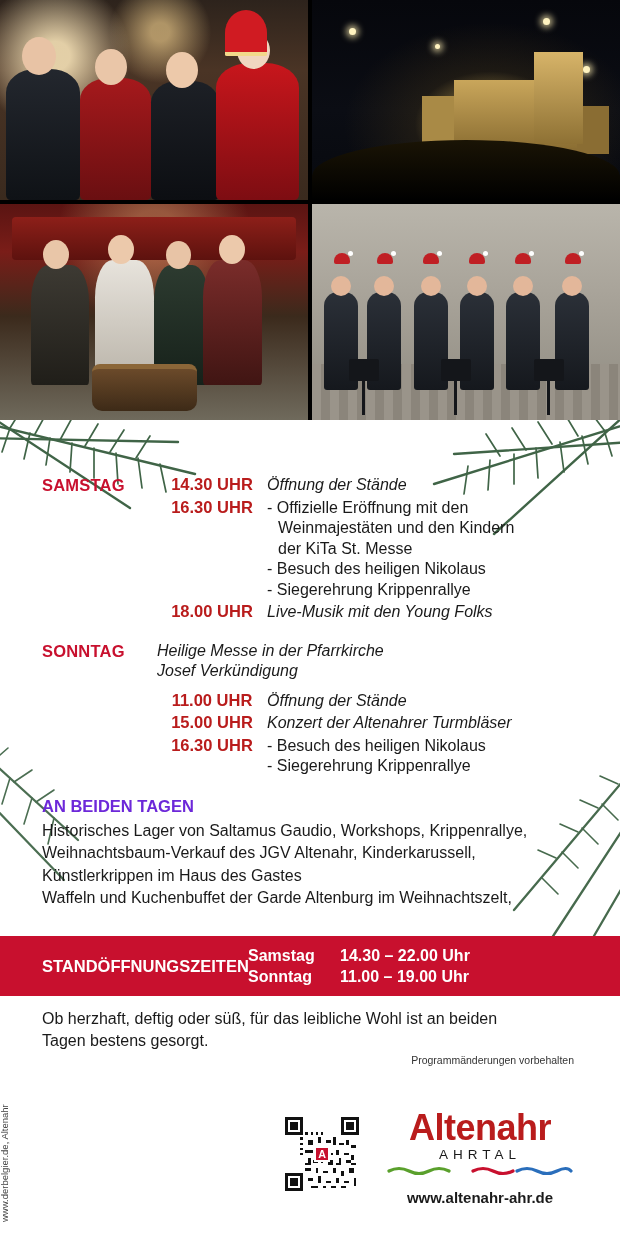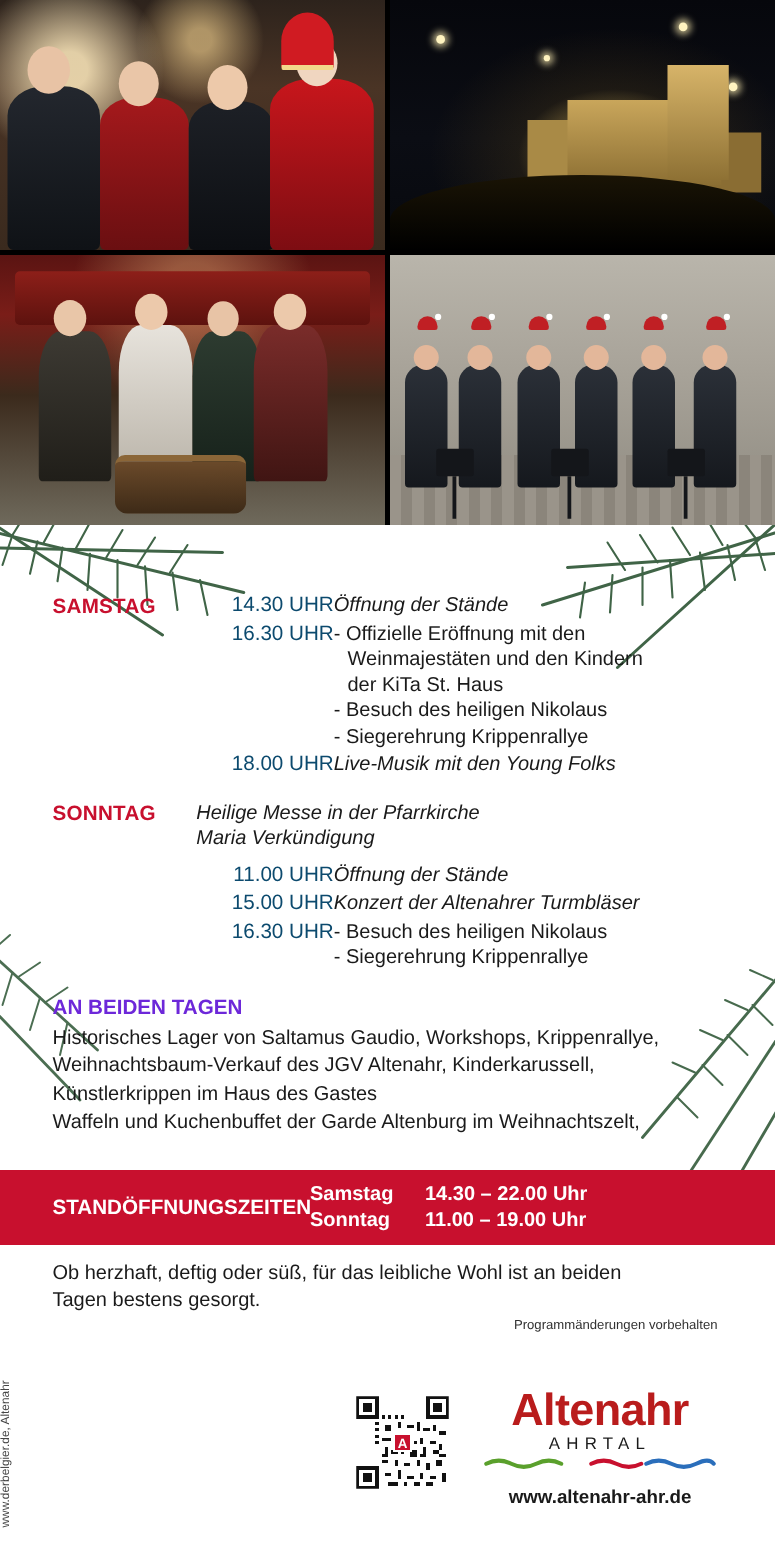--- a/index.html
+++ b/index.html
@@ -96,21 +96,21 @@
   .content { position:absolute; left:0; top:0; width:620px; padding:55px 42px 0 42px; }
 
   .sched-row { display:flex; margin-bottom:2px; }
   .day {
     width:115px; flex:none;
     color:#c8102e; font-weight:bold; font-size:16.5px; letter-spacing:.2px;
     padding-top:1px;
   }
   .time {
     width:110px; flex:none;
-    font-weight:normal; font-size:16.5px; color:#0c4a6e; text-align:right;
+    font-weight:bold; font-size:16.5px; color:#b91c1c; text-align:center;
   }
   .desc { font-size:16px; color:#1a1a1a; line-height:20.5px; }
   .desc .sub { display:block;font-style:italic; }
   .desc .indent { display:block; padding-left:11px; text-indent:-11px; }
   .desc .indent2 { display:block; padding-left:11px; }
 
   .gap-sm { height:7px; }
   .gap-md { height:16px; }
 
   .alle-title {
@@ -322,41 +322,41 @@
         <span class="sub">Öffnung der Stände</span>
       </div>
     </div>
 
     <div class="sched-row">
       <div class="day"></div>
       <div class="time">16.30 UHR</div>
       <div class="desc">
         <span class="indent">- Offizielle Eröffnung mit den</span>
         <span class="indent2">Weinmajestäten und den Kindern</span>
-        <span class="indent2">der KiTa St. Haus</span>
+        <span class="indent2">der KiTa St. Messe</span>
         <span class="indent">- Besuch des heiligen Nikolaus</span>
         <span class="indent">- Siegerehrung Krippenrallye</span>
       </div>
     </div>
 
     <div class="sched-row">
       <div class="day"></div>
       <div class="time">18.00 UHR</div>
       <div class="desc">
         <span class="sub">Live-Musik mit den Young Folks</span>
       </div>
     </div>
 
     <div class="gap-md"></div>
 
     <div class="sched-row">
       <div class="day">SONNTAG</div>
       <div class="desc">
         <span class="sub">Heilige Messe in der Pfarrkirche</span>
-        <span class="sub">Maria Verkündigung</span>
+        <span class="sub">Josef Verkündigung</span>
       </div>
     </div>
 
     <div class="gap-sm"></div>
 
     <div class="sched-row">
       <div class="day"></div>
       <div class="time">11.00 UHR</div>
       <div class="desc">
         <span class="sub">Öffnung der Stände</span>

